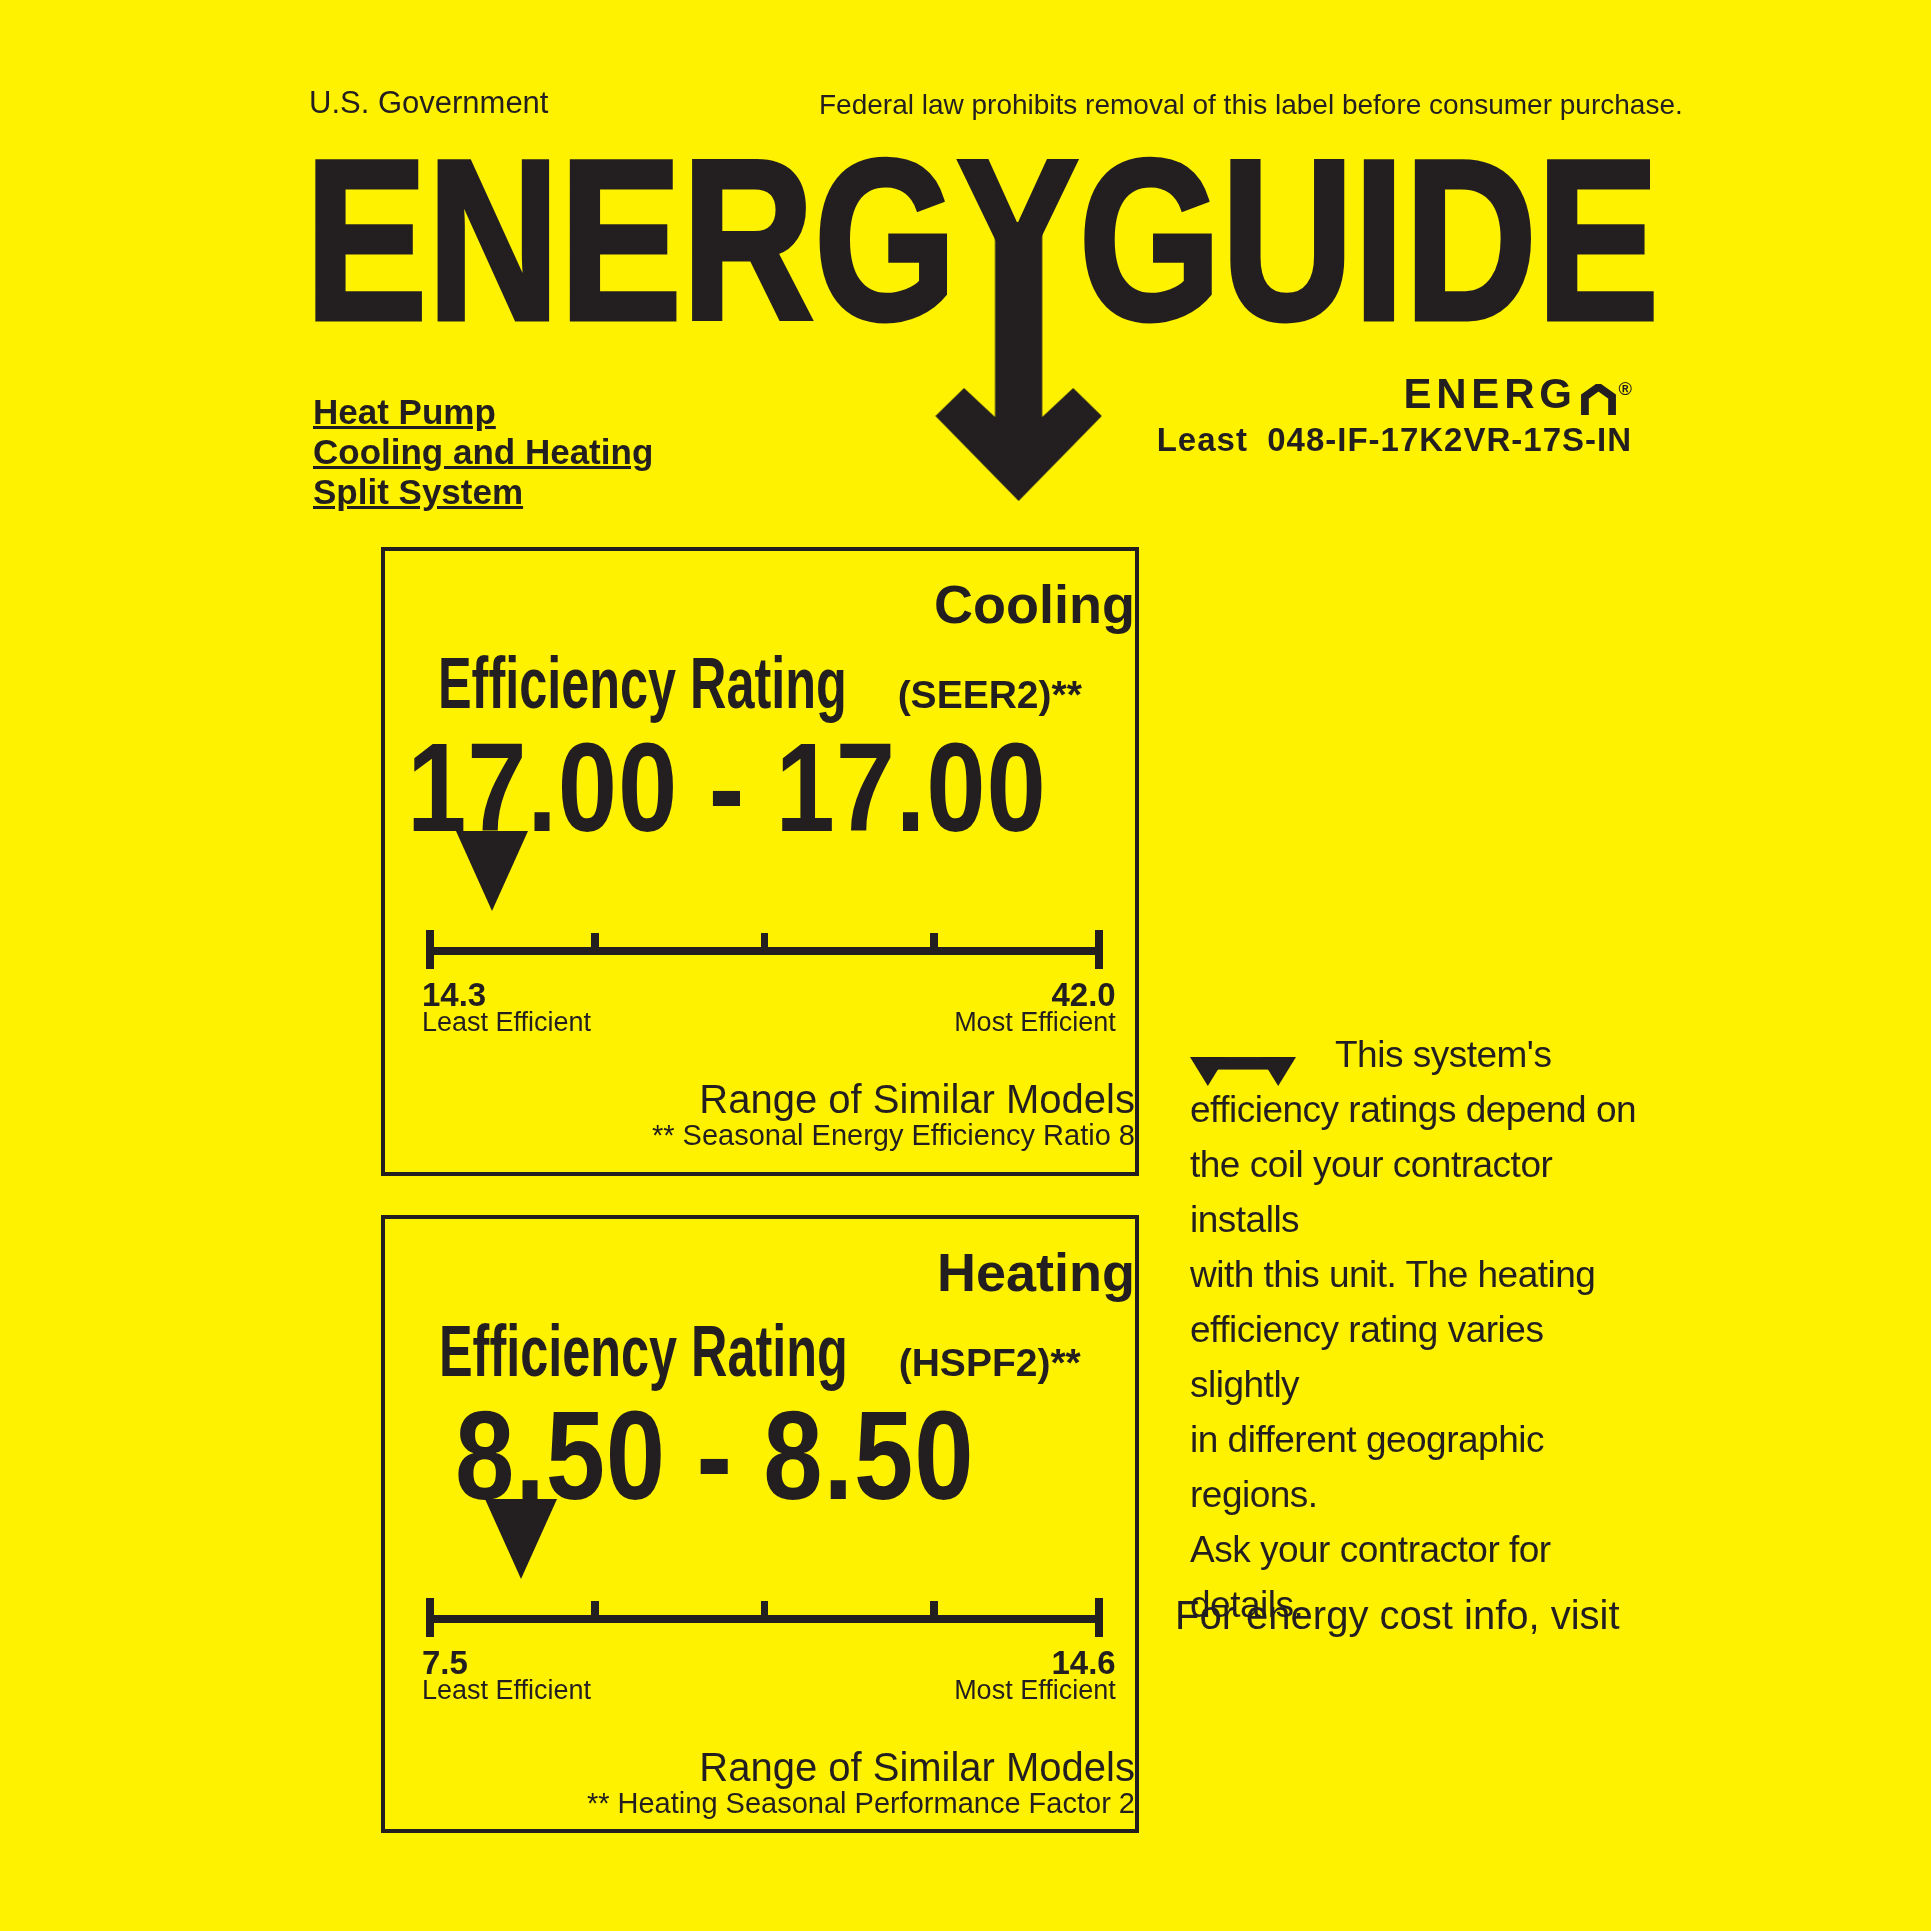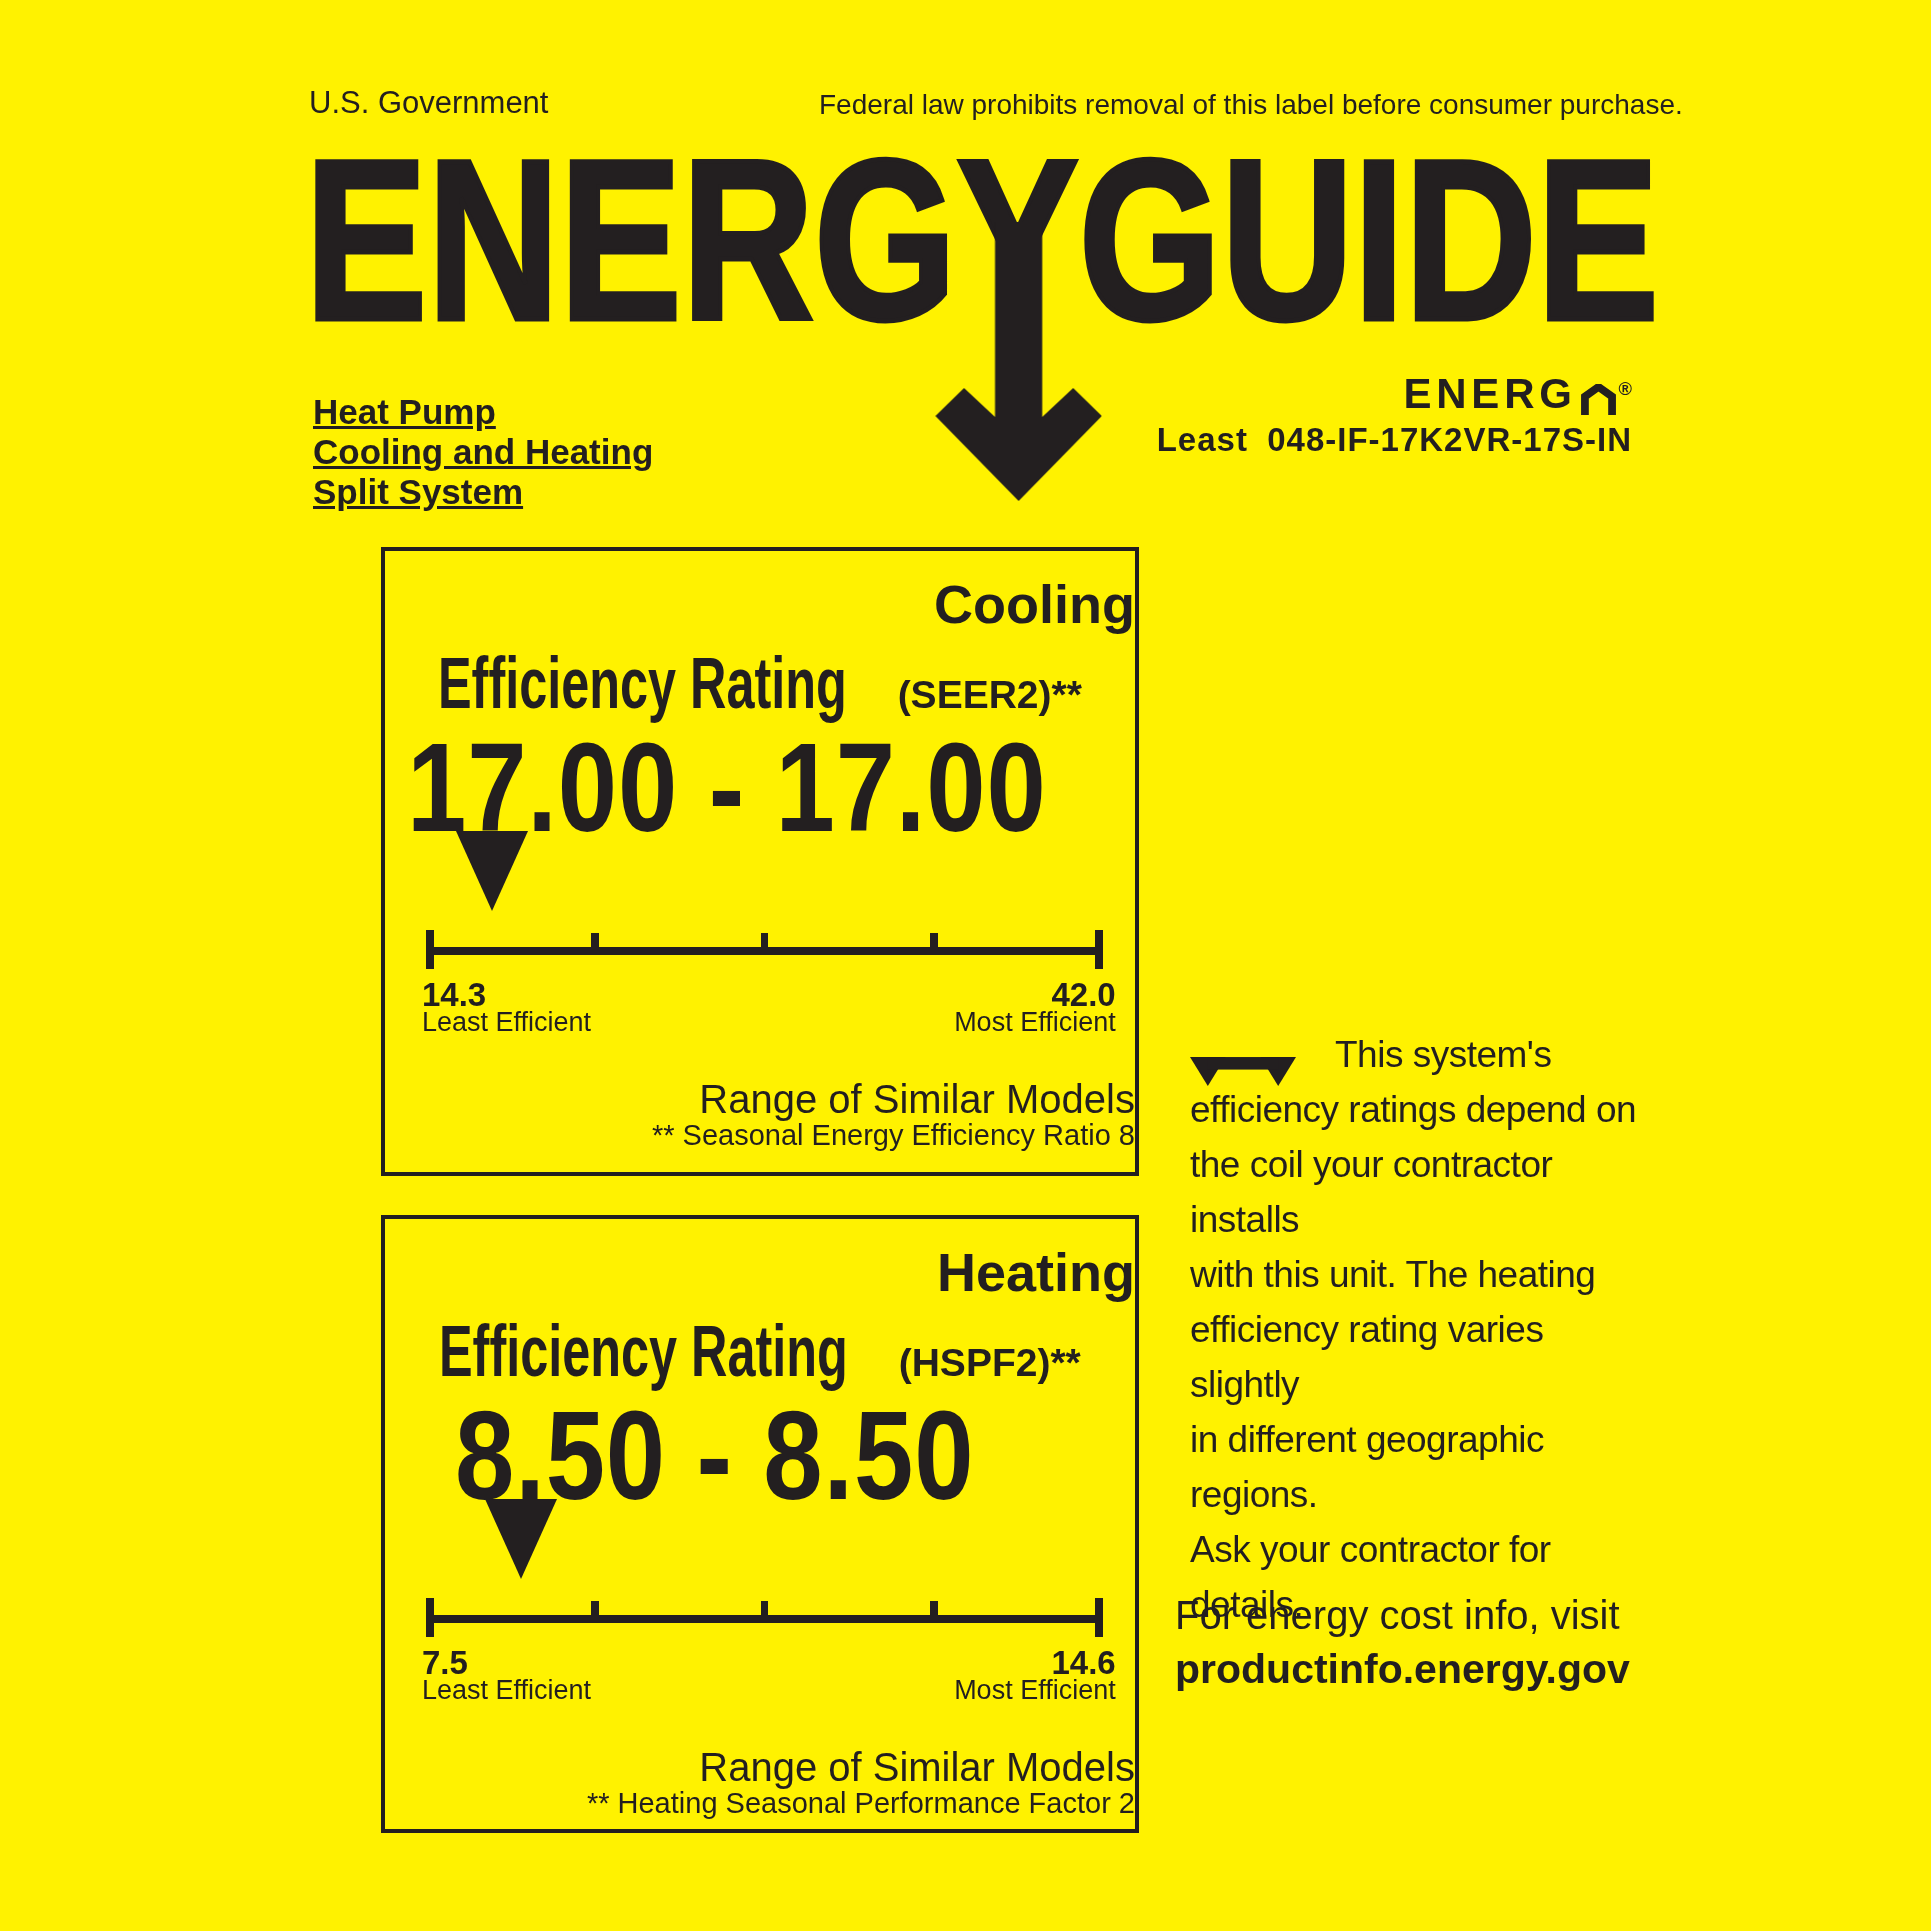--- a/index.html
+++ b/index.html
@@ -148,17 +148,16 @@
   <div class="note-text">This system's
 efficiency ratings depend on
 the coil your contractor installs
 with this unit. The heating
 efficiency rating varies slightly
 in different geographic regions.
 Ask your contractor for details.</div>
 
   <div class="energy-info">
     <div class="line1">For energy cost info, visit</div>
-    <div class="line2">productinfo.energy.gov</div>
   </div>
 
 </div>
 
 
 </body></html>

